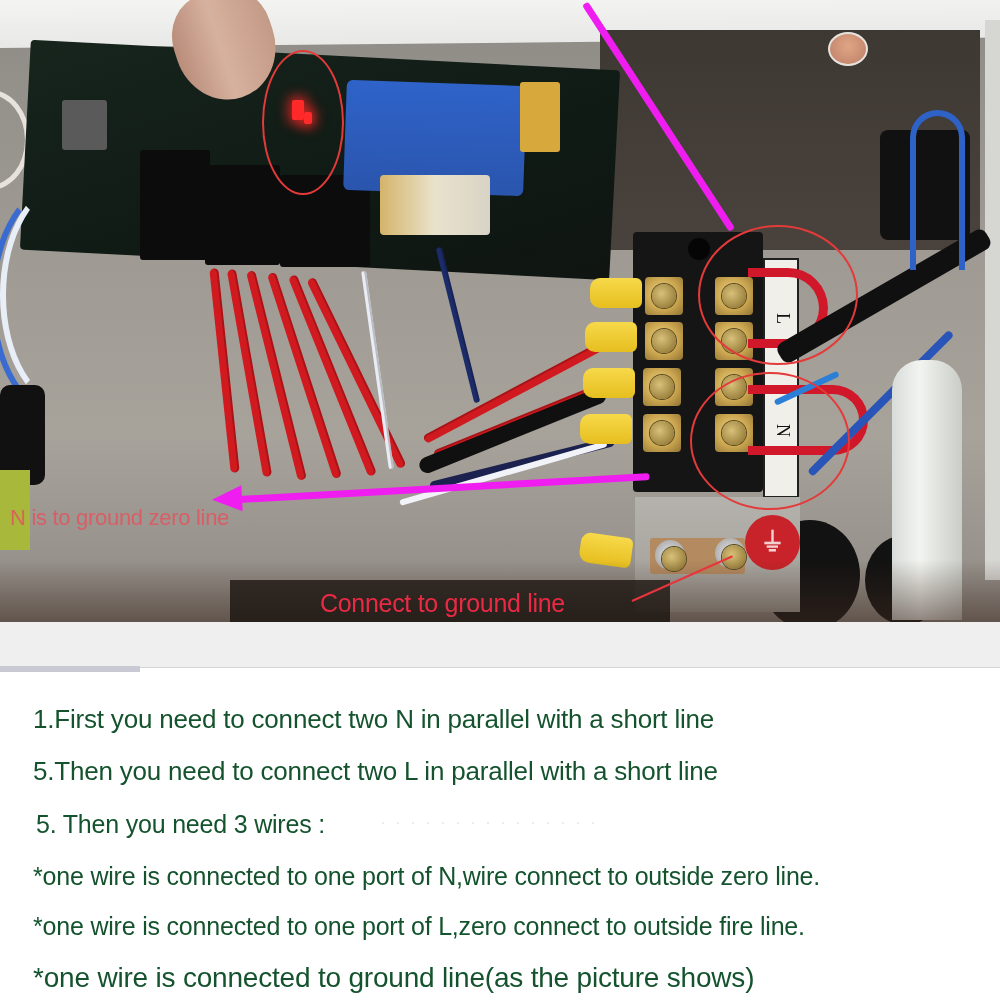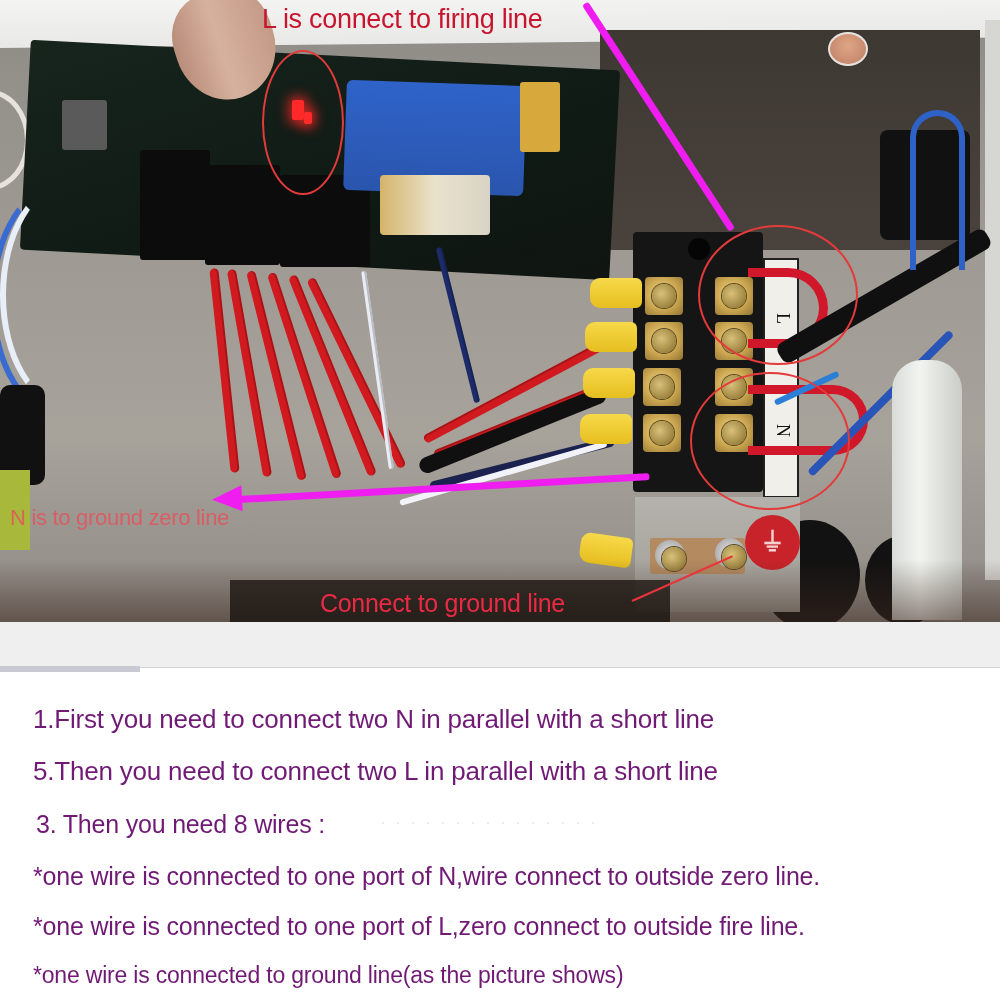--- a/index.html
+++ b/index.html
@@ -129,21 +129,21 @@
     
     .gray-band {
       position: absolute; left: 0; top: 622px; width: 1000px; height: 46px;
       background: #efefef; border-bottom: 1px solid #d5d5d5;
     }
     .gray-band-tab {
       position: absolute; left: 0; top: 666px; width: 140px; height: 6px; background: #c9c9d3;
     }
     .instructions { position: absolute; left: 0; top: 672px; width: 1000px; height: 328px; background: #ffffff; }
     .line {
-      position: absolute; white-space: nowrap; color: #701a75;
+      position: absolute; white-space: nowrap; color: #14532d;
       font-size: 25px; letter-spacing: -0.2px; font-family: "Liberation Sans", sans-serif;
     }
     .faint-text {
       position: absolute; left: 380px; top: 812px; font-size: 18px; color: #e9e9e9; white-space: nowrap; letter-spacing: 2px;
     }
   </style>
 </head>
 <body>
 
 <div class="photo">
@@ -229,28 +229,27 @@
 
   <div class="annot-circle" style="left:262px;top:50px;width:82px;height:145px;"></div>
   <div class="annot-circle" style="left:698px;top:225px;width:160px;height:140px;"></div>
   <div class="annot-circle" style="left:690px;top:372px;width:160px;height:138px;"></div>
 
   <div class="pink-line" style="left:585px;top:0px;width:270px;transform:rotate(57deg);"></div>
   <div class="pink-line" style="left:240px;top:496px;width:410px;transform:rotate(-3.2deg);"></div>
   <div class="pink-head" style="left:212px;top:486px;transform:rotate(-3deg);"></div>
   <div class="red-thin" style="left:632px;top:600px;width:110px;transform:rotate(-24deg);"></div>
 
-  <div class="annot-text" style="left:262px;top:4px;">L is connect to firing line</div>
   <div class="annot-text lite" style="left:10px;top:505px;font-size:22px;">N is to ground zero line</div>
   <div class="annot-text ground" style="left:320px;top:589px;">Connect to ground line</div>
 </div>
 
 <div class="gray-band"></div>
 <div class="gray-band-tab"></div>
 
 <div class="instructions"></div>
 <div class="line" style="left:33px;top:704px;font-size:26px;">1.First you need to connect two N in parallel with a short line</div>
 <div class="line" style="left:33px;top:756px;font-size:26px;">5.Then you need to connect two L in parallel with a short line</div>
-<div class="line" style="left:36px;top:810px;font-size:25px;">3. Then you need 8 wires :</div>
+<div class="line" style="left:36px;top:810px;font-size:25px;">5. Then you need 3 wires :</div>
 <div class="faint-text">· · · ·  · ·  · · · ·  · · ·  · ·</div>
 <div class="line" style="left:33px;top:862px;font-size:25px;">*one wire is connected to one port of N,wire connect to outside zero line.</div>
 <div class="line" style="left:33px;top:912px;font-size:25px;">*one wire is connected to one port of L,zero connect to outside fire line.</div>
-<div class="line" style="left:33px;top:962px;font-size:23px;">*one wire is connected to ground line(as the picture shows)</div>
+<div class="line" style="left:33px;top:962px;font-size:28px;">*one wire is connected to ground line(as the picture shows)</div>
 
 </body></html>

